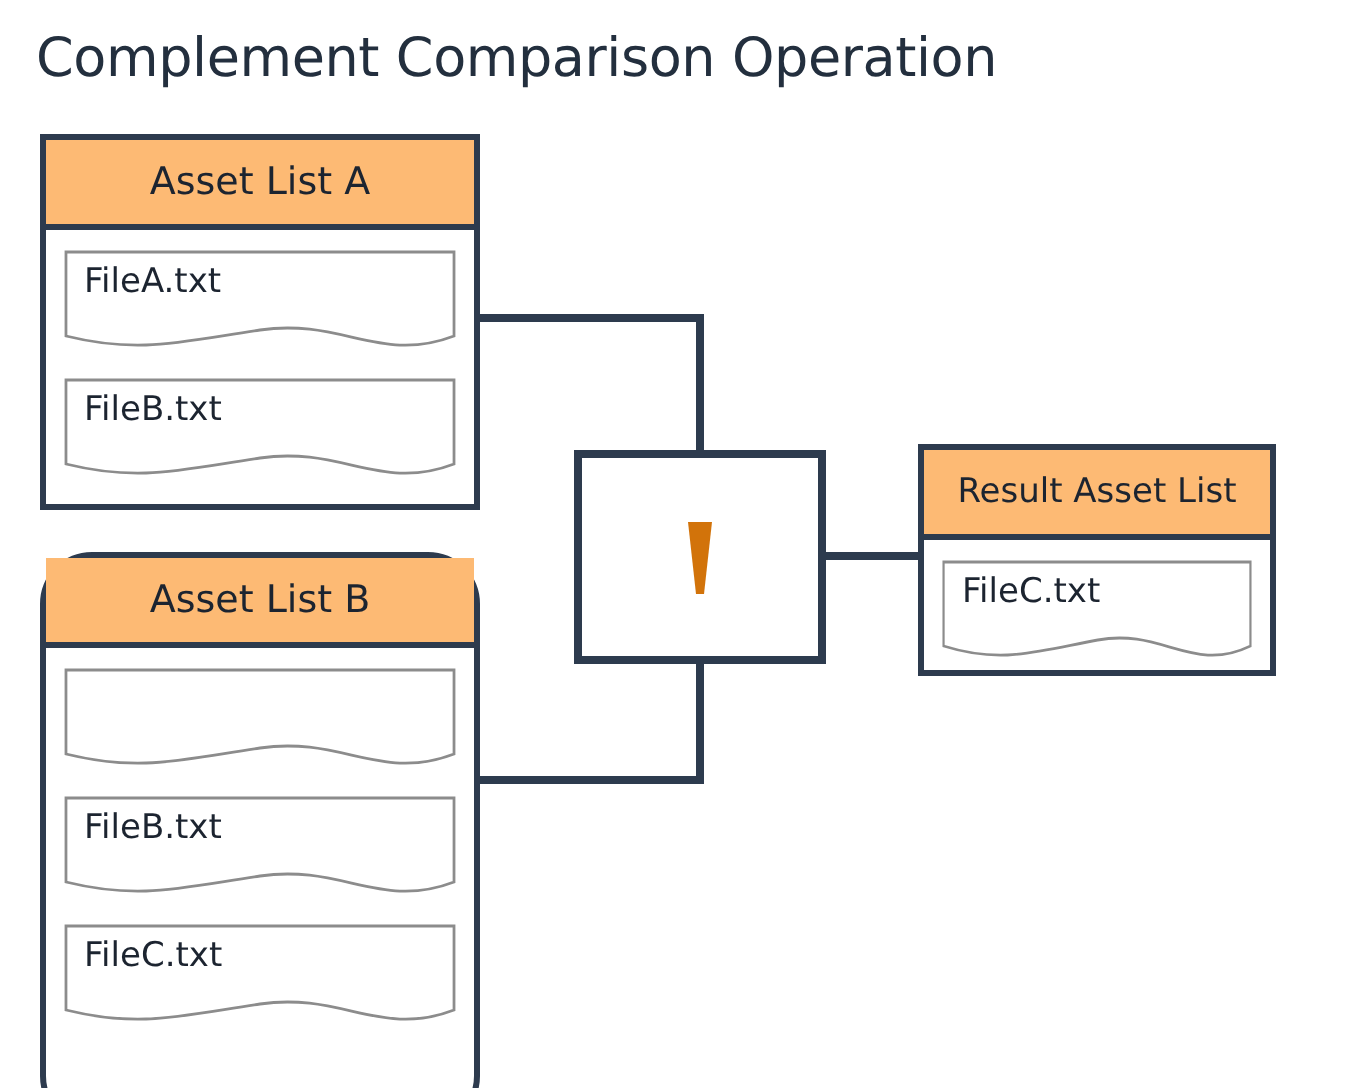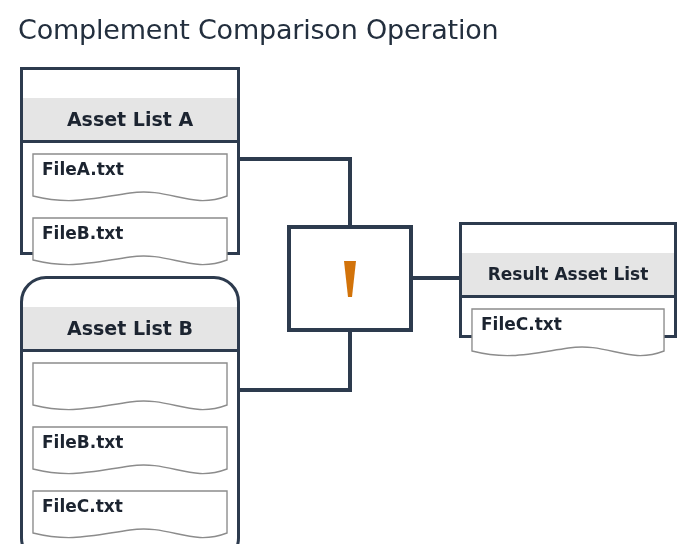--- a/index.html
+++ b/index.html
@@ -40,29 +40,28 @@
   
   .panel {
     position: absolute;
     box-sizing: border-box;
     border: 3px solid #2d3b4e;
     background: #ffffff;
   }
   .panel-header {
     box-sizing: border-box;
     height: 45px;
-    background: #e5e5e5;
+    background: #fdba74;
     border-bottom: 3px solid #2d3b4e;
     display: flex;
     align-items: center;
     justify-content: center;
     font-size: 19px;
-    font-weight: 700;
+    font-weight: 400;
     color: #1c2430;
-    margin-top: 28px;
   }
   .panel-header.small {
     font-size: 17px;
   }
   .panel-body {
     box-sizing: border-box;
     padding: 10px 9px 9px 9px;
     display: flex;
     flex-direction: column;
     gap: 12px;
@@ -81,21 +80,20 @@
     height: 100%;
     display: block;
   }
   .doc-label {
     position: absolute;
     left: 10px;
     top: 6px;
     font-size: 17px;
     color: #1c2430;
     white-space: nowrap;
-    font-weight: bold;
   }
   .doc-label em {
     font-style: italic;
   }
 
   
   #operator-box {
     position: absolute;
     left: 287px;
     top: 225px;
@@ -182,21 +180,21 @@
 
   </div>
 </div>
 
 <div id="operator-box">
   <svg id="operator-glyph" viewBox="0 0 22 40">
     <path d="M 5 2 L 17 2 L 13 38 L 9 38 Z" fill="#d2730a"></path>
   </svg>
 </div>
 
-<div class="panel" id="panel-result" style="left:459px; top:222px; width:218px; height:116px;text-align:center;">
+<div class="panel" id="panel-result" style="left:459px; top:222px; width:179px; height:116px;text-align:center;">
   <div class="panel-header small">Result Asset List</div>
   <div class="panel-body">
 
     <div class="doc">
       <svg viewBox="0 0 199 52" preserveAspectRatio="none">
         <path d="M 1 1 L 198 1 L 198 43 C 161 57 141 34 100 40 C 59 46 38 52 1 43 Z" fill="#ffffff" stroke="#8c8c8c" stroke-width="1.4"></path>
       </svg>
       <span class="doc-label">
         <span>FileC.txt</span>
       </span>

